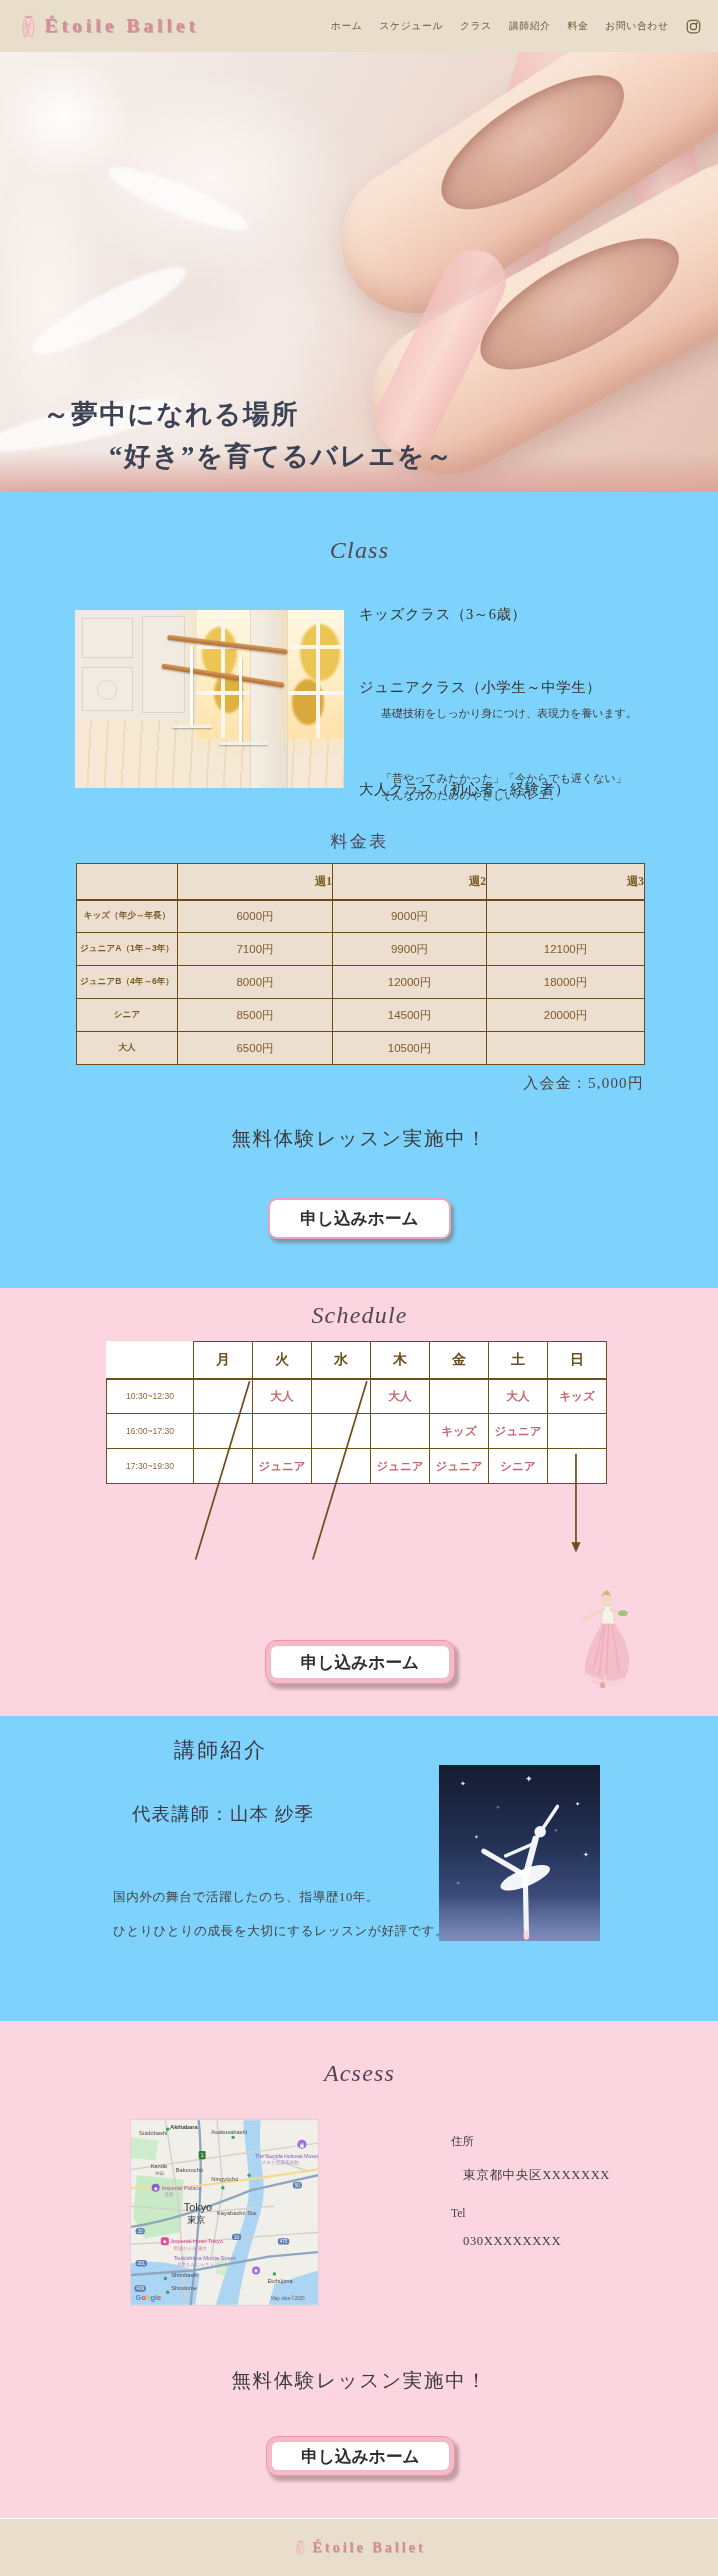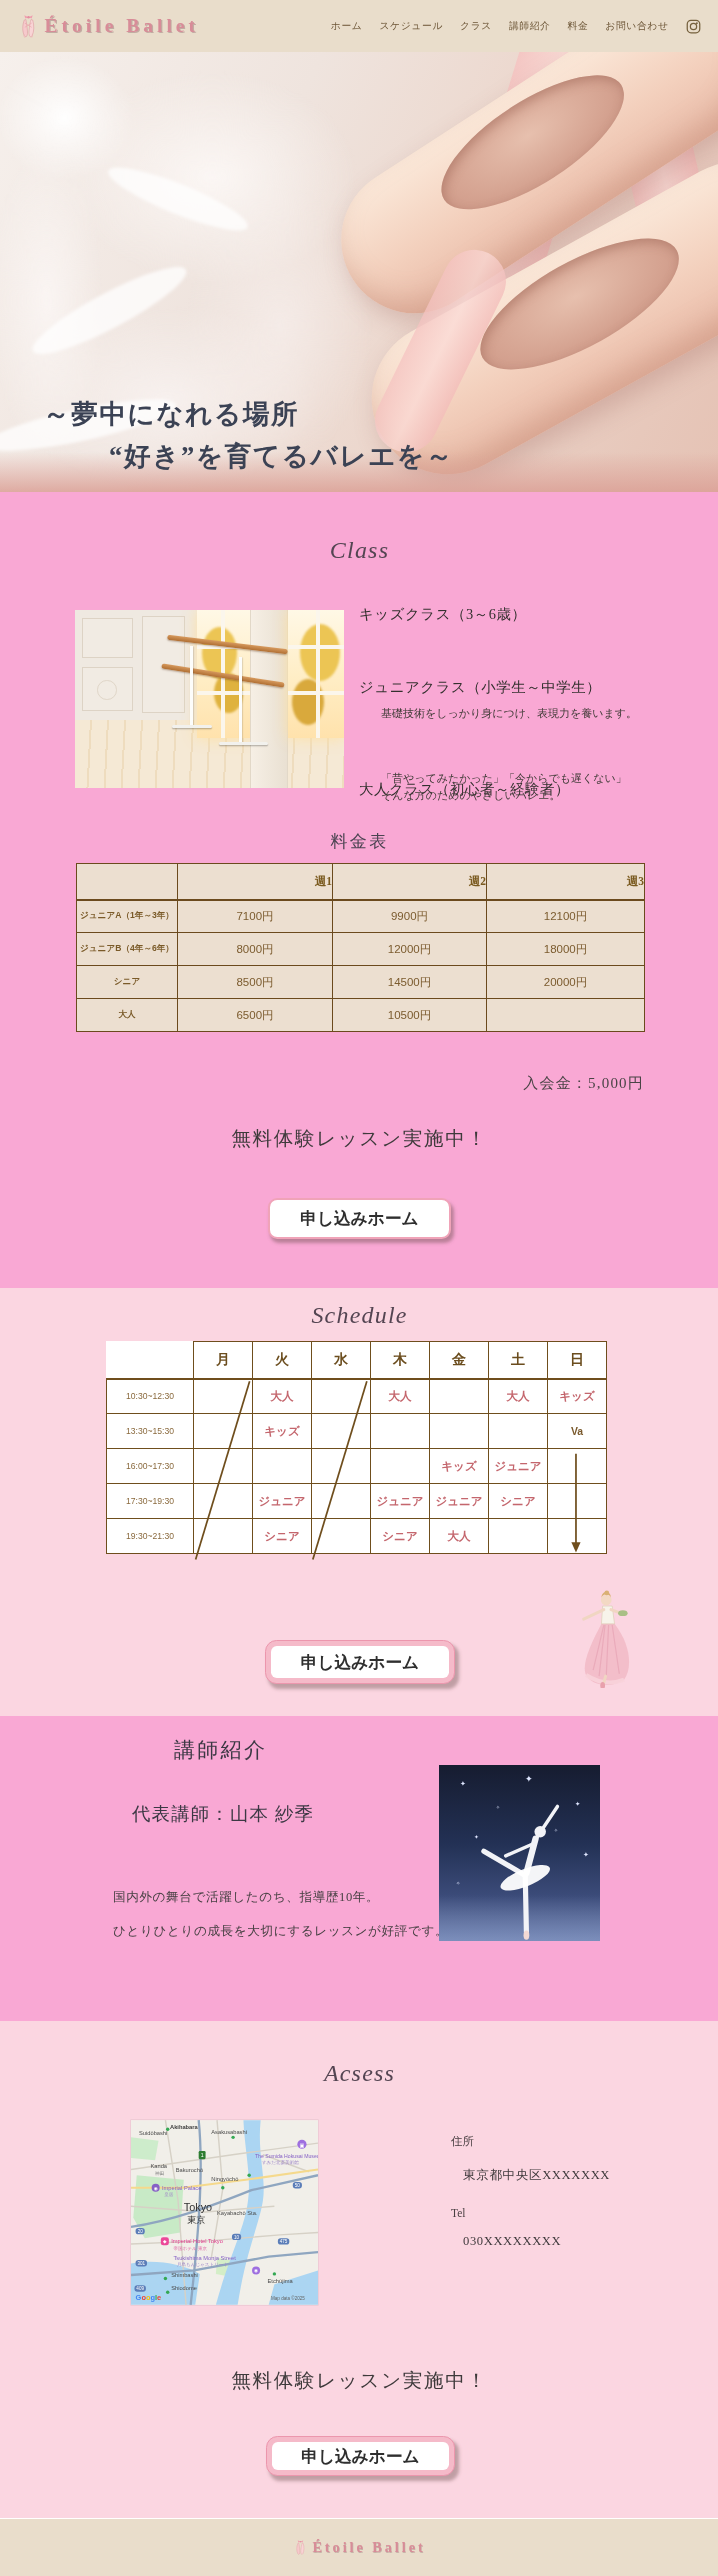--- a/index.html
+++ b/index.html
@@ -36,21 +36,21 @@
   .ribbon { position:absolute; border-radius:40px; opacity:.85;
     background:linear-gradient(90deg,#f5c3c1 0%,#fbdad6 50%,#f3bcba 100%); }
   .hero-fade { position:absolute; left:0; bottom:0; width:100%; height:40px;
     background:linear-gradient(180deg, rgba(219,160,150,0) 0%, rgba(219,160,150,.85) 100%); }
   .hero-copy { position:absolute; z-index:3; color:#3b4254; font-weight:bold; font-size:26.5px; letter-spacing:1.7px; }
   .hero-line1 { left:43px; top:344px; }
   .hero-line2 { left:109px; top:386px; }
 
   
   .sec { position:absolute; left:0; width:719px; }
-  .sec-mauve { background:#f9a8d4; }
+  .sec-mauve { background:#7dd3fc; }
   .sec-pink  { background:#fbd6e1; }
   .script-title { position:absolute; width:100%; text-align:center; font-style:italic; font-size:24px; color:#544552; letter-spacing:1.2px; }
 
   
   #class-sec { top:492px; height:796px; }
   .studio-photo { position:absolute; left:75px; top:118px; width:269px; height:178px; overflow:hidden; background:#efe9e1; }
   .wall-panel { position:absolute; border:1.2px solid #ddd3c5; background:#f1ebe3; }
   .wall-orn { position:absolute; border:1.2px solid #e0d6c8; border-radius:50%; }
   .studio-floor { position:absolute; left:0; bottom:0; width:100%; height:38%;
     background:repeating-linear-gradient(93deg,#f5e9d5 0 15px, #eedcbe 15px 17px); }
@@ -213,20 +213,26 @@
 
     <table class="price">
       <tbody>
           <tr class="hdr">
         <th style="width:101px;"></th>
         <th style="width:155px;">週1</th>
         <th style="width:154px;">週2</th>
         <th style="width:158px;">週3</th>
       </tr>
       <tr class="body">
+        <td class="row-label">キッズ（年少～年長）</td>
+        <td class="price-val">6000円</td>
+        <td class="price-val">9000円</td>
+        <td class="price-val"></td>
+      </tr>
+      <tr class="body">
         <td class="row-label">ジュニアA（1年～3年）</td>
         <td class="price-val">7100円</td>
         <td class="price-val">9900円</td>
         <td class="price-val">12100円</td>
       </tr>
       <tr class="body">
         <td class="row-label">ジュニアB（4年～6年）</td>
         <td class="price-val">8000円</td>
         <td class="price-val">12000円</td>
         <td class="price-val">18000円</td>
@@ -272,57 +278,37 @@
         <td class="time-cell">10:30~12:30</td>
         <td class="class-cell"></td>
         <td class="class-cell">大人</td>
         <td class="class-cell"></td>
         <td class="class-cell">大人</td>
         <td class="class-cell"></td>
         <td class="class-cell">大人</td>
         <td class="class-cell">キッズ</td>
       </tr>
       <tr class="body">
-        <td class="time-cell">13:30~15:30</td>
-        <td class="class-cell"></td>
-        <td class="class-cell">キッズ</td>
-        <td class="class-cell"></td>
-        <td class="class-cell"></td>
-        <td class="class-cell"></td>
-        <td class="class-cell"></td>
-        <td class="va-cell">Va</td>
-      </tr>
-      <tr class="body">
         <td class="time-cell">16:00~17:30</td>
         <td class="class-cell"></td>
         <td class="class-cell"></td>
         <td class="class-cell"></td>
         <td class="class-cell"></td>
         <td class="class-cell">キッズ</td>
         <td class="class-cell">ジュニア</td>
         <td class="class-cell"></td>
       </tr>
       <tr class="body">
         <td class="time-cell">17:30~19:30</td>
         <td class="class-cell"></td>
         <td class="class-cell">ジュニア</td>
         <td class="class-cell"></td>
         <td class="class-cell">ジュニア</td>
         <td class="class-cell">ジュニア</td>
         <td class="class-cell">シニア</td>
-        <td class="class-cell"></td>
-      </tr>
-      <tr class="body">
-        <td class="time-cell">19:30~21:30</td>
-        <td class="class-cell"></td>
-        <td class="class-cell">シニア</td>
-        <td class="class-cell"></td>
-        <td class="class-cell">シニア</td>
-        <td class="class-cell">大人</td>
-        <td class="class-cell"></td>
         <td class="class-cell"></td>
       </tr>
     </tbody>
       </table>
 
     <svg class="sched-overlay" width="501" height="222" viewBox="0 0 872 386">
       <line x1="250" y1="70" x2="156" y2="380" stroke="#6f4e1d" stroke-width="3"></line>
       <line x1="454" y1="70" x2="360" y2="380" stroke="#6f4e1d" stroke-width="3"></line>
       <line x1="818" y1="196" x2="818" y2="352" stroke="#6f4e1d" stroke-width="3"></line>
       <polygon points="818,368 810,350 826,350" fill="#6f4e1d"></polygon>

